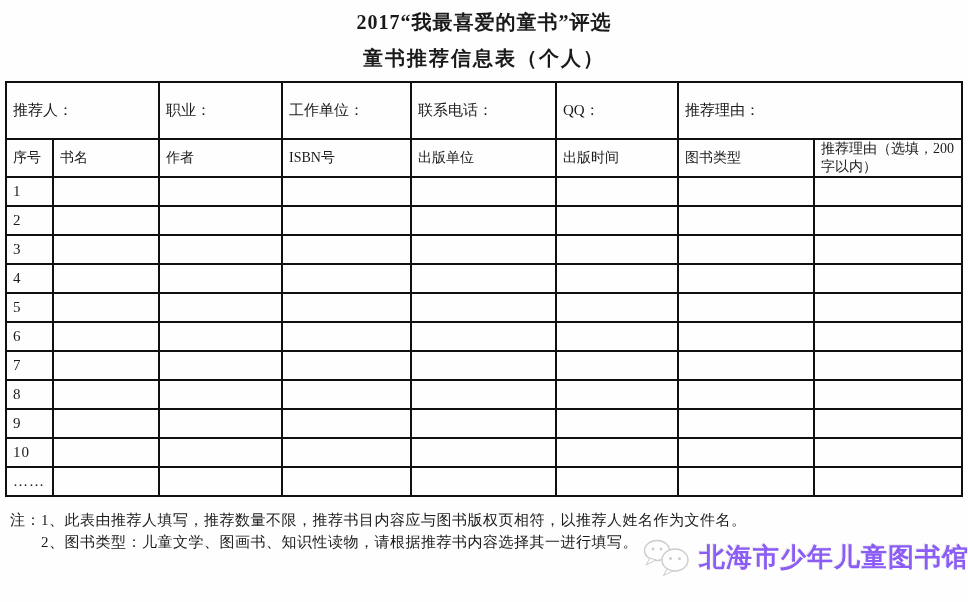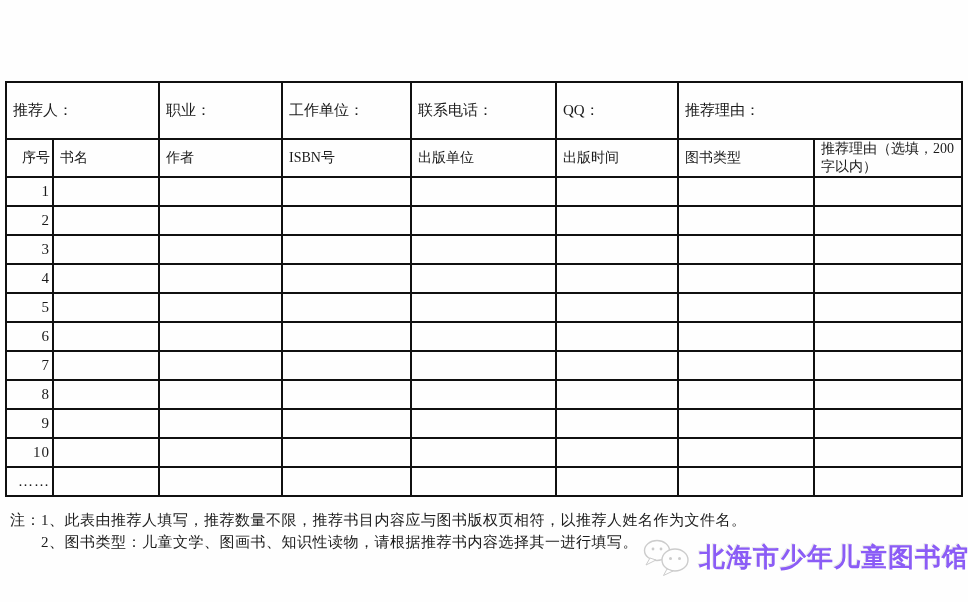--- a/index.html
+++ b/index.html
@@ -26,21 +26,21 @@
     border:2px solid #101010;
     font-size:15px;
     padding:0 2px 0 6px;
     vertical-align:middle;
     overflow:hidden;
     white-space:normal;
   }
   tr.info-row td { height:57px; }
   tr.cols-row td { height:37px; font-size:14px; }
   tr.data-row td { height:29px; }
-  td.c { text-align:right; padding:0; }
+  td.c { text-align:left; padding:0; }
   td.num { font-size:15px; letter-spacing:1px; }
   td.reason { font-size:13px; line-height:1.3; padding:2px 2px 2px 5px; }
 
   
   .notes {
     position:absolute; left:10px; top:509px;
     display:flex; align-items:flex-start;
     font-size:15px; line-height:22px;
     letter-spacing:0.5px;
   }
@@ -60,20 +60,24 @@
     color:#8b5cf6;
     text-shadow:1px 1px 0 #ffffff, -1px -1px 0 #e9e9e9;
     white-space:nowrap;
   }
 </style>
 </head>
 <body>
 
 <div class="page">
 
+  <div class="title-block">
+    <div class="title-main">2017“我最喜爱的童书”评选</div>
+    <div class="title-sub">童书推荐信息表（个人）</div>
+  </div>
 
   <table class="form-table">
     <colgroup>
       <col style="width:47px">
         <col style="width:106px">
         <col style="width:123px">
         <col style="width:129px">
       <col style="width:145px">
         <col style="width:122px">
         <col style="width:136px">

